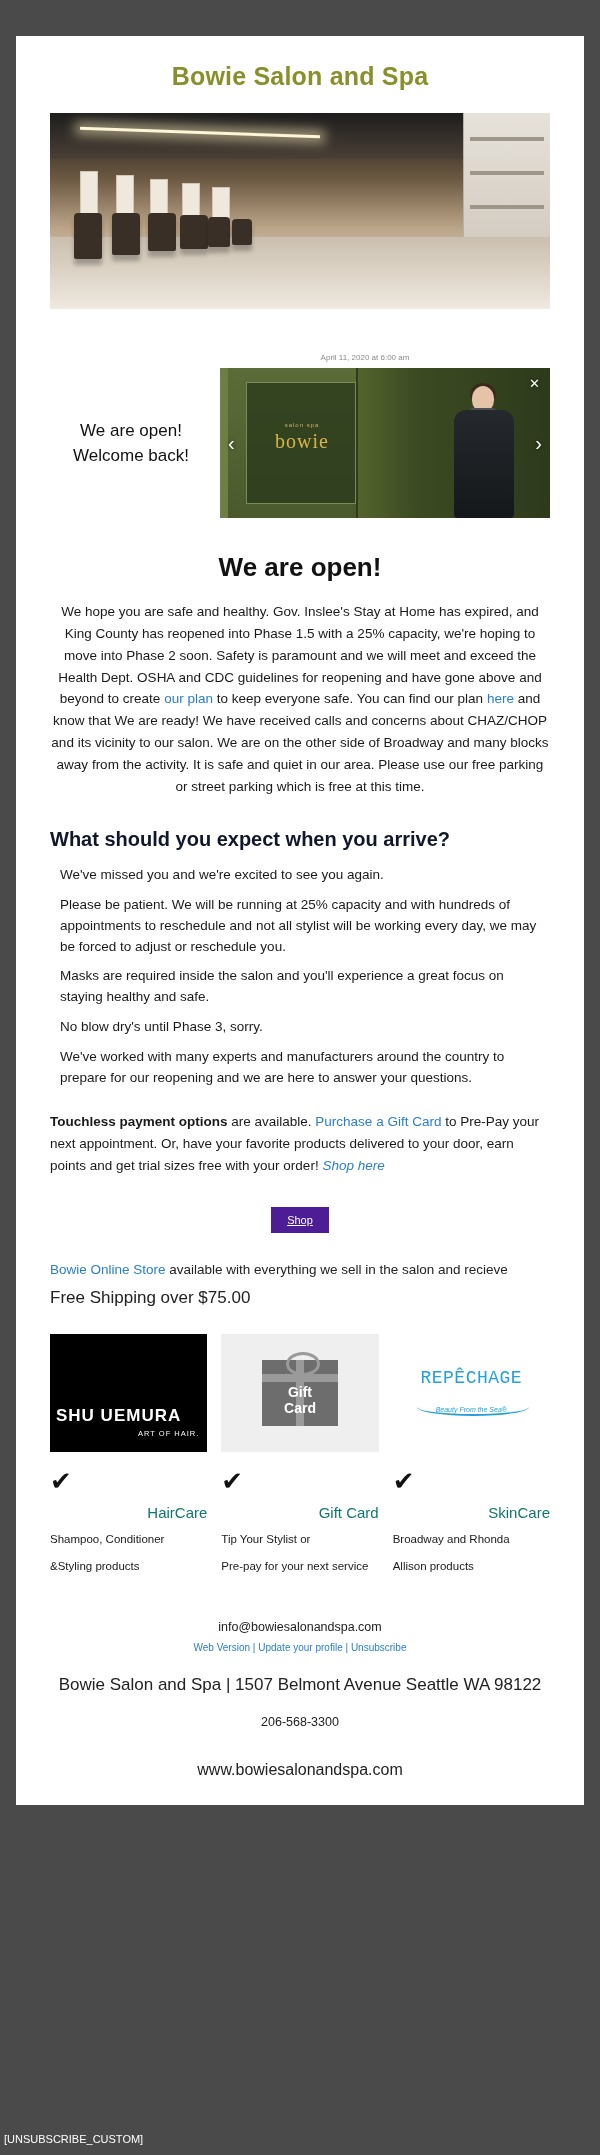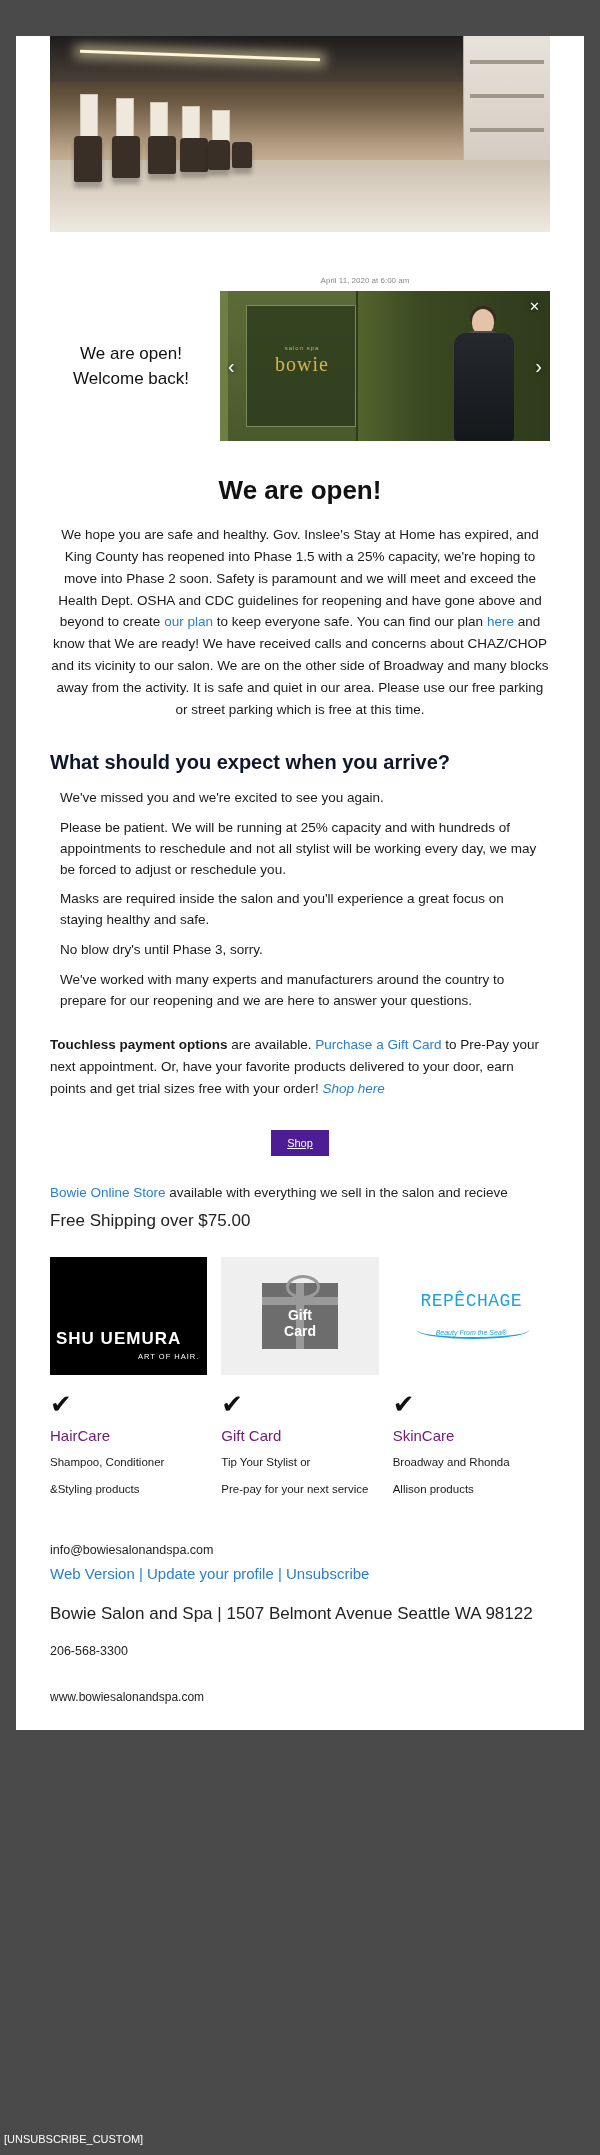--- a/index.html
+++ b/index.html
@@ -280,56 +280,59 @@
   }
   .checkmark {
     font-size: 26px;
     line-height: 1;
     margin: 16px 0 10px 0;
     color:#111;
   }
   .prod-title {
     font-size: 15px;
     margin: 0 0 10px 0;
-    color:#701a75;
+    color:#0f766e;
+    text-align:right;
   }
   .prod-desc {
     font-size: 11.5px;
     line-height: 1.5;
     color:#1a1a1a;
   }
   .prod-desc div { margin-bottom: 10px; }
   
   .footer {
     padding: 34px 34px 26px 34px;
+    text-align:center;
   }
   .footer .email { font-size: 12.5px; margin-bottom: 8px; }
-  .footer .links { font-size: 15px; margin-bottom: 22px; }
+  .footer .links { font-size: 10px; margin-bottom: 22px; }
   .footer .links a { color:#2a7fc9; text-decoration:none; }
   .footer .sep { color:#2a7fc9; }
   .footer .addr { font-size: 17px; margin-bottom: 20px; }
   .footer .phone { font-size: 12.5px; margin-bottom: 20px; }
-  .footer .web { font-size: 12px; margin-top: 32px; }
+  .footer .web { font-size: 16px; margin-top: 32px; }
   .unsub-bar {
     position:absolute;
     left:0; bottom:0;
     width:600px;
     padding: 8px 4px 10px 4px;
     box-sizing:border-box;
     color:#ffffff;
     font-size: 11px;
     background:#4a4a4a;
   }
 </style>
 </head>
 <body>
 
 <div class="page">
   <div class="email-body">
 
+    <div class="brand-title">Bowie Salon and Spa</div>
 
     <div class="hero-wrap">
       <div class="hero">
         <div class="ceiling"></div>
         <div class="lightstrip"></div>
         <div class="wall-right">
           <div class="shelf" style="top:24px"></div>
           <div class="shelf" style="top:58px"></div>
           <div class="shelf" style="top:92px"></div>
           <div class="shelf" style="top:126px"></div>

